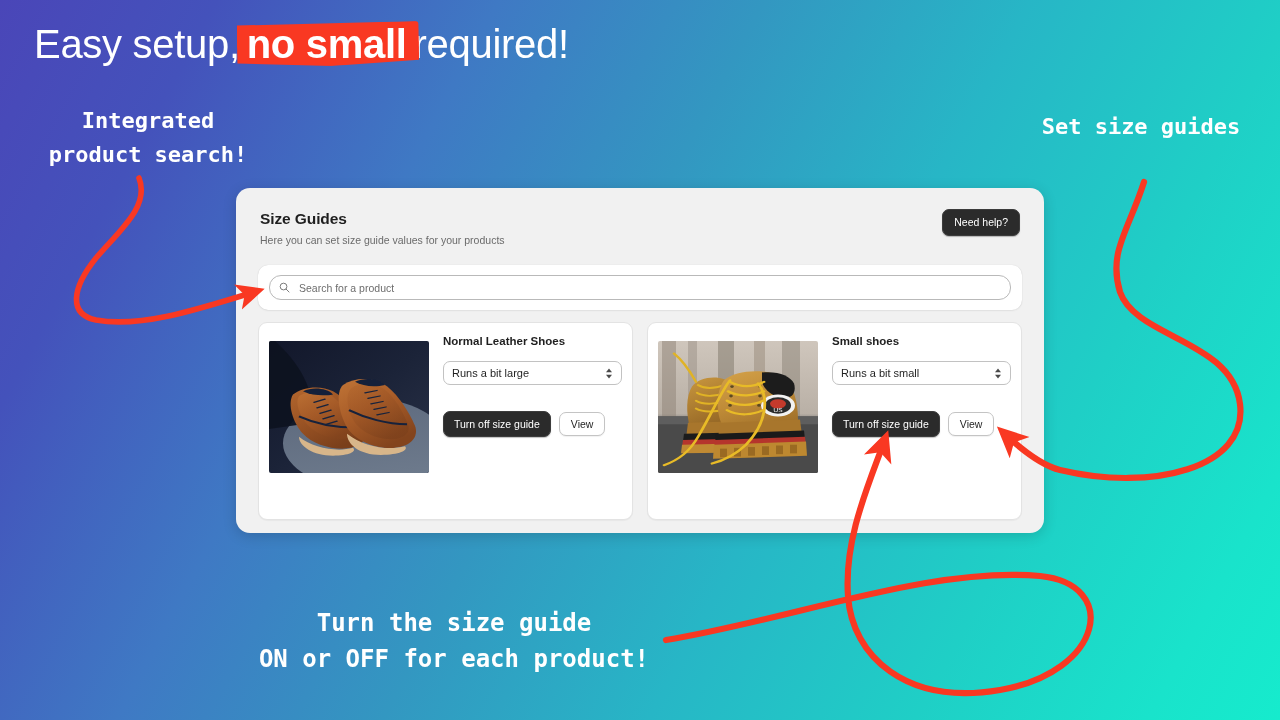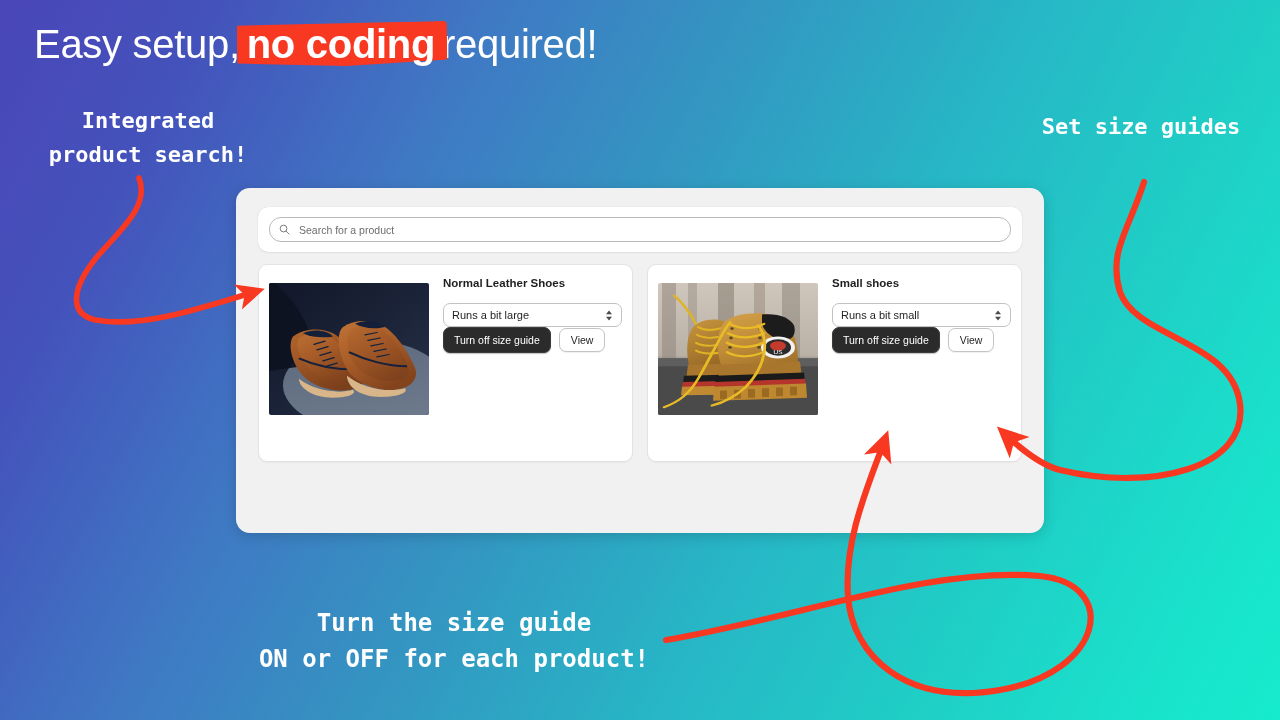--- a/index.html
+++ b/index.html
@@ -111,39 +111,39 @@
   .pinfo { flex:1 1 auto; padding-top:2px; min-width:0; }
   .pname {
     font-size:11.5px; font-weight:bold; color:#1f1f1f; margin-bottom:14px;
     white-space:nowrap; overflow:hidden; text-overflow:ellipsis;
   }
   .pselect {
     display:flex; align-items:center; justify-content:space-between;
     border:1px solid #c2c2c2; border-radius:7px;
     height:24px; padding:0 8px; background:#fff;
     font-size:11px; color:#1f1f1f; cursor:pointer;
-    margin-bottom:0;
+    margin-bottom:26px;
   }
   .pselect .chev { display:flex; flex-direction:column; gap:2px; color:#4a4a4a; }
   .pbtns { display:flex; gap:8px; align-items:center; }
   .btn-dark {
     background:#2b2b2b; color:#fff; font-size:10.5px;
     padding:6px 10px; border-radius:7px; border:1px solid #3c3c3c;
     box-shadow:0 1px 1px rgba(0,0,0,0.25); cursor:pointer; white-space:nowrap;
   }
   .btn-light {
     background:#fff; color:#1f1f1f; font-size:10.5px;
     padding:5px 11px; border-radius:7px; border:1px solid #c4c4c4;
     box-shadow:0 1px 1px rgba(0,0,0,0.06); cursor:pointer; white-space:nowrap;
   }
 </style>
 </head>
 <body>
 
-<div class="headline"><span>Easy setup,</span><span class="hl-hi">no coding</span><span>required!</span></div>
+<div class="headline"><span>Easy setup,</span><span class="hl-hi">no small</span><span>required!</span></div>
 
 <div class="callout c-search">
   <div>Integrated</div>
   <div>product search!</div>
 </div>
 <div class="callout c-sizes">
   <div>Set size guides</div>
 </div>
 <div class="callout c-toggle">
   <div>Turn the size guide</div>
@@ -159,20 +159,25 @@
 
   <path d="M139,178 C150,206 120,230 96,258 C72,288 68,314 96,320 C140,328 196,310 254,292" fill="none" stroke="#f93822" stroke-width="5.6" stroke-linecap="round" marker-end="url(#ah)"></path>
 
   <path d="M1144,182 C1128,232 1108,252 1120,292 C1136,338 1232,340 1240,404 C1248,468 1152,492 1060,470 C1040,465 1020,448 1006,435" fill="none" stroke="#f93822" stroke-width="6.2" stroke-linecap="round" marker-end="url(#ah)"></path>
 
   <path d="M666,640 C790,620 930,566 1040,576 C1120,584 1104,672 1000,690 C906,706 852,656 848,596 C844,540 868,486 884,442" fill="none" stroke="#f93822" stroke-width="6.2" stroke-linecap="round" marker-end="url(#ah)"></path>
 </svg>
 
 <div class="app">
 
+  <div class="app-head">
+    <div class="app-title">Size Guides</div>
+    <div class="app-sub">Here you can set size guide values for your products</div>
+    <div class="need-help">Need help?</div>
+  </div>
 
   <div class="search-panel">
     <div class="search-box">
       <span>
         <svg width="11" height="11" viewBox="0 0 16 16">
           <circle cx="6.6" cy="6.6" r="4.9" fill="none" stroke="#6d6d6d" stroke-width="1.3"></circle>
           <line x1="10.3" y1="10.3" x2="14.6" y2="14.6" stroke="#6d6d6d" stroke-width="1.3" stroke-linecap="round"></line>
         </svg>
       </span>
       <span class="search-ph">Search for a product</span>

